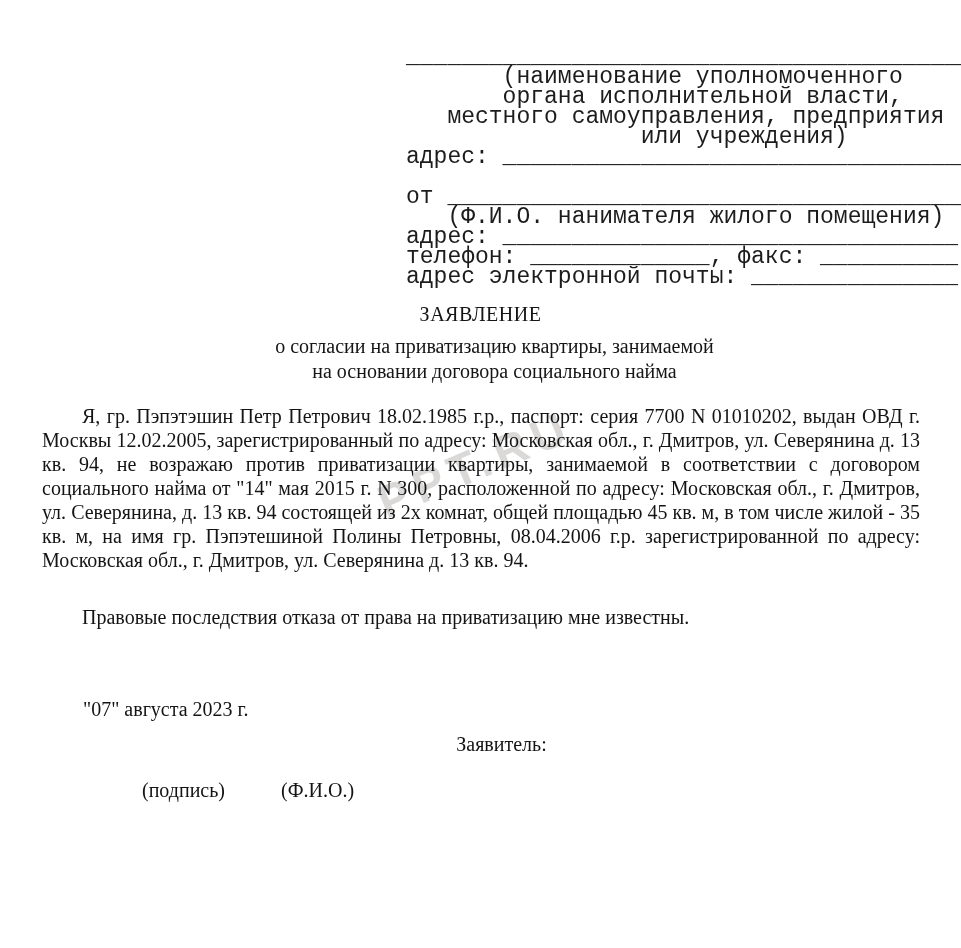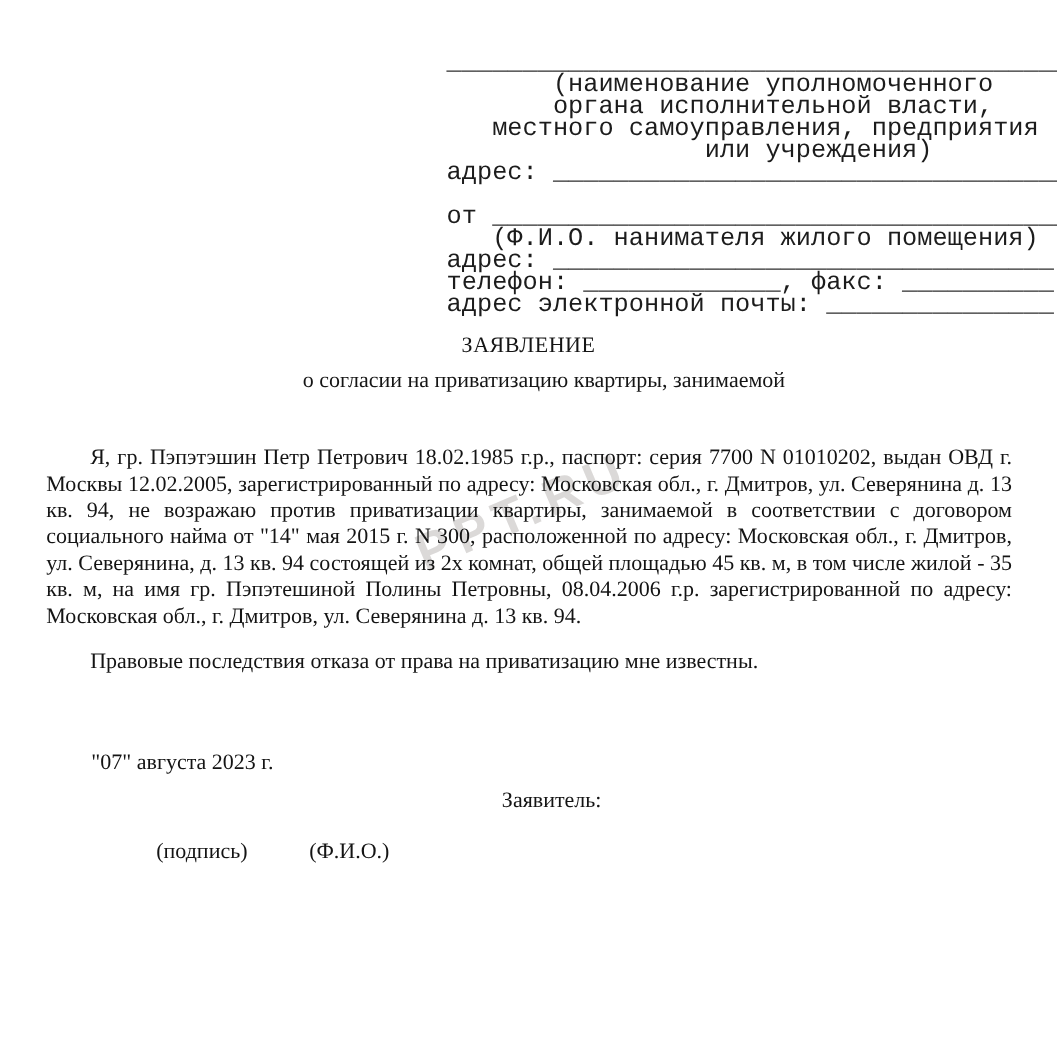--- a/index.html
+++ b/index.html
@@ -64,21 +64,21 @@
     line-height: 24px;
     color: #141414;
     z-index: 2;
   }
   .body-block p {
     margin: 0;
     text-align: justify;
     text-indent: 40px;
   }
   p.refusal-paragraph      { margin-top: 21px; }
-  p.consequences-paragraph { margin-top: 17px; text-align: left; }
+  p.consequences-paragraph { margin-top: 33px; text-align: left; }
 
   .date-line       { margin-top: 68px; margin-left: 41px; }
   .applicant-line  { margin-top: 11px; margin-left: 41px; text-align: center; }
   .signature-line  { margin-top: 24px; margin-left: 41px; letter-spacing: 0; }
   .captions-line   { margin-top: 22px; margin-left: 100px; }
   .caption-fio     { margin-left: 51px; }
   .captions-line span { display: inline-block; }
 
   
   .watermark {
@@ -113,20 +113,21 @@
 
 от ______________________________________
    (Ф.И.О. нанимателя жилого помещения)
 адрес: _________________________________,
 телефон: _____________, факс: __________,
 адрес электронной почты: _______________</pre>
 
   <div class="title-block">
     <p class="doc-title">ЗАЯВЛЕНИЕ</p>
     <p class="doc-subtitle">о согласии на приватизацию квартиры, занимаемой</p>
+    <p class="doc-subtitle">на основании договора социального найма</p>
   </div>
 
   <div class="body-block">
     <p class="main-paragraph">Я, гр. Пэпэтэшин Петр Петрович 18.02.1985 г.р., паспорт: серия 7700 N 01010202, выдан ОВД г. Москвы 12.02.2005, зарегистрированный по адресу: Московская обл., г. Дмитров, ул. Северянина д. 13 кв. 94, не возражаю против приватизации квартиры, занимаемой в соответствии с договором социального найма от "14" мая 2015 г. N 300, расположенной по адресу: Московская обл., г. Дмитров, ул. Северянина, д. 13 кв. 94 состоящей из 2х комнат, общей площадью 45 кв. м, в том числе жилой - 35 кв. м, на имя гр. Пэпэтешиной Полины Петровны, 08.04.2006 г.р. зарегистрированной по адресу: Московская обл., г. Дмитров, ул. Северянина д. 13 кв. 94.</p>
     <p class="consequences-paragraph">Правовые последствия отказа от права на приватизацию мне известны.</p>
 
     <div class="date-line">"07" августа 2023 г.</div>
 
     <div class="applicant-line">Заявитель:</div>
 

